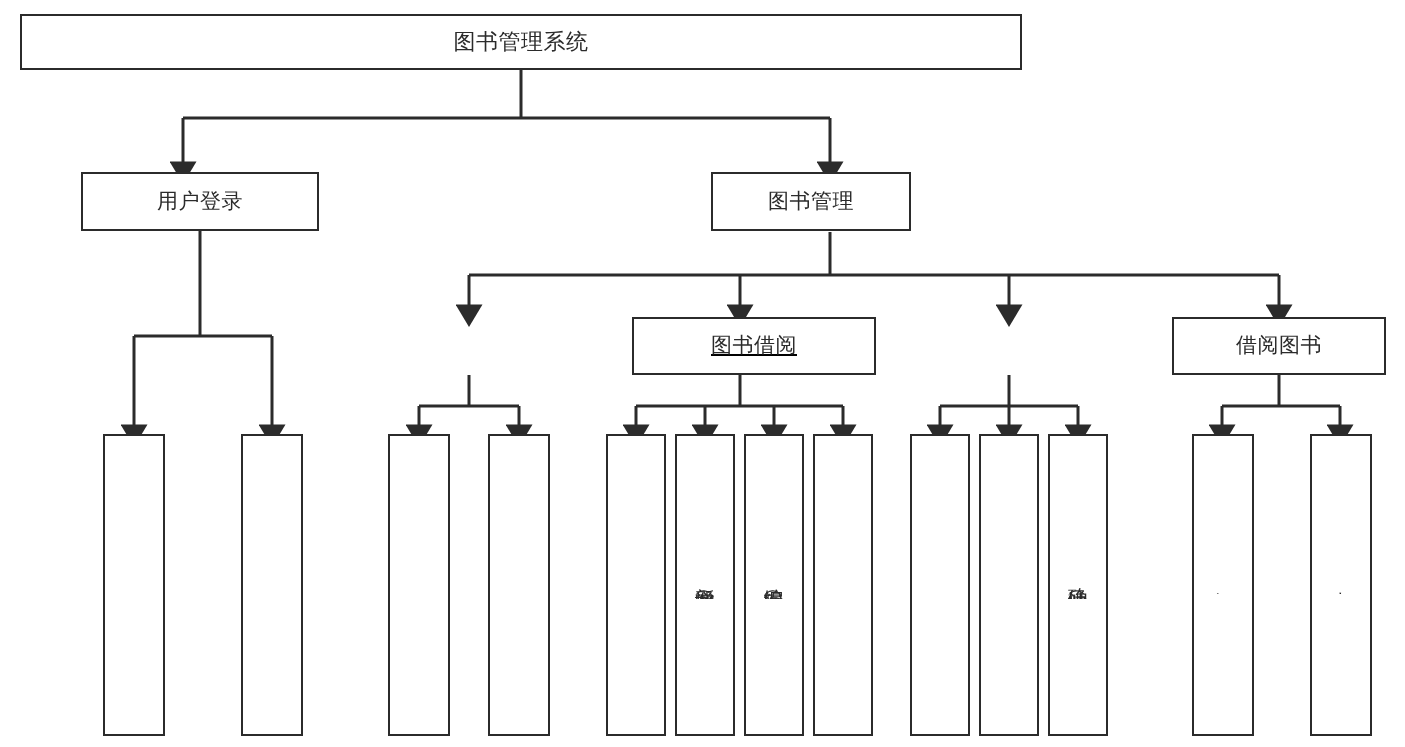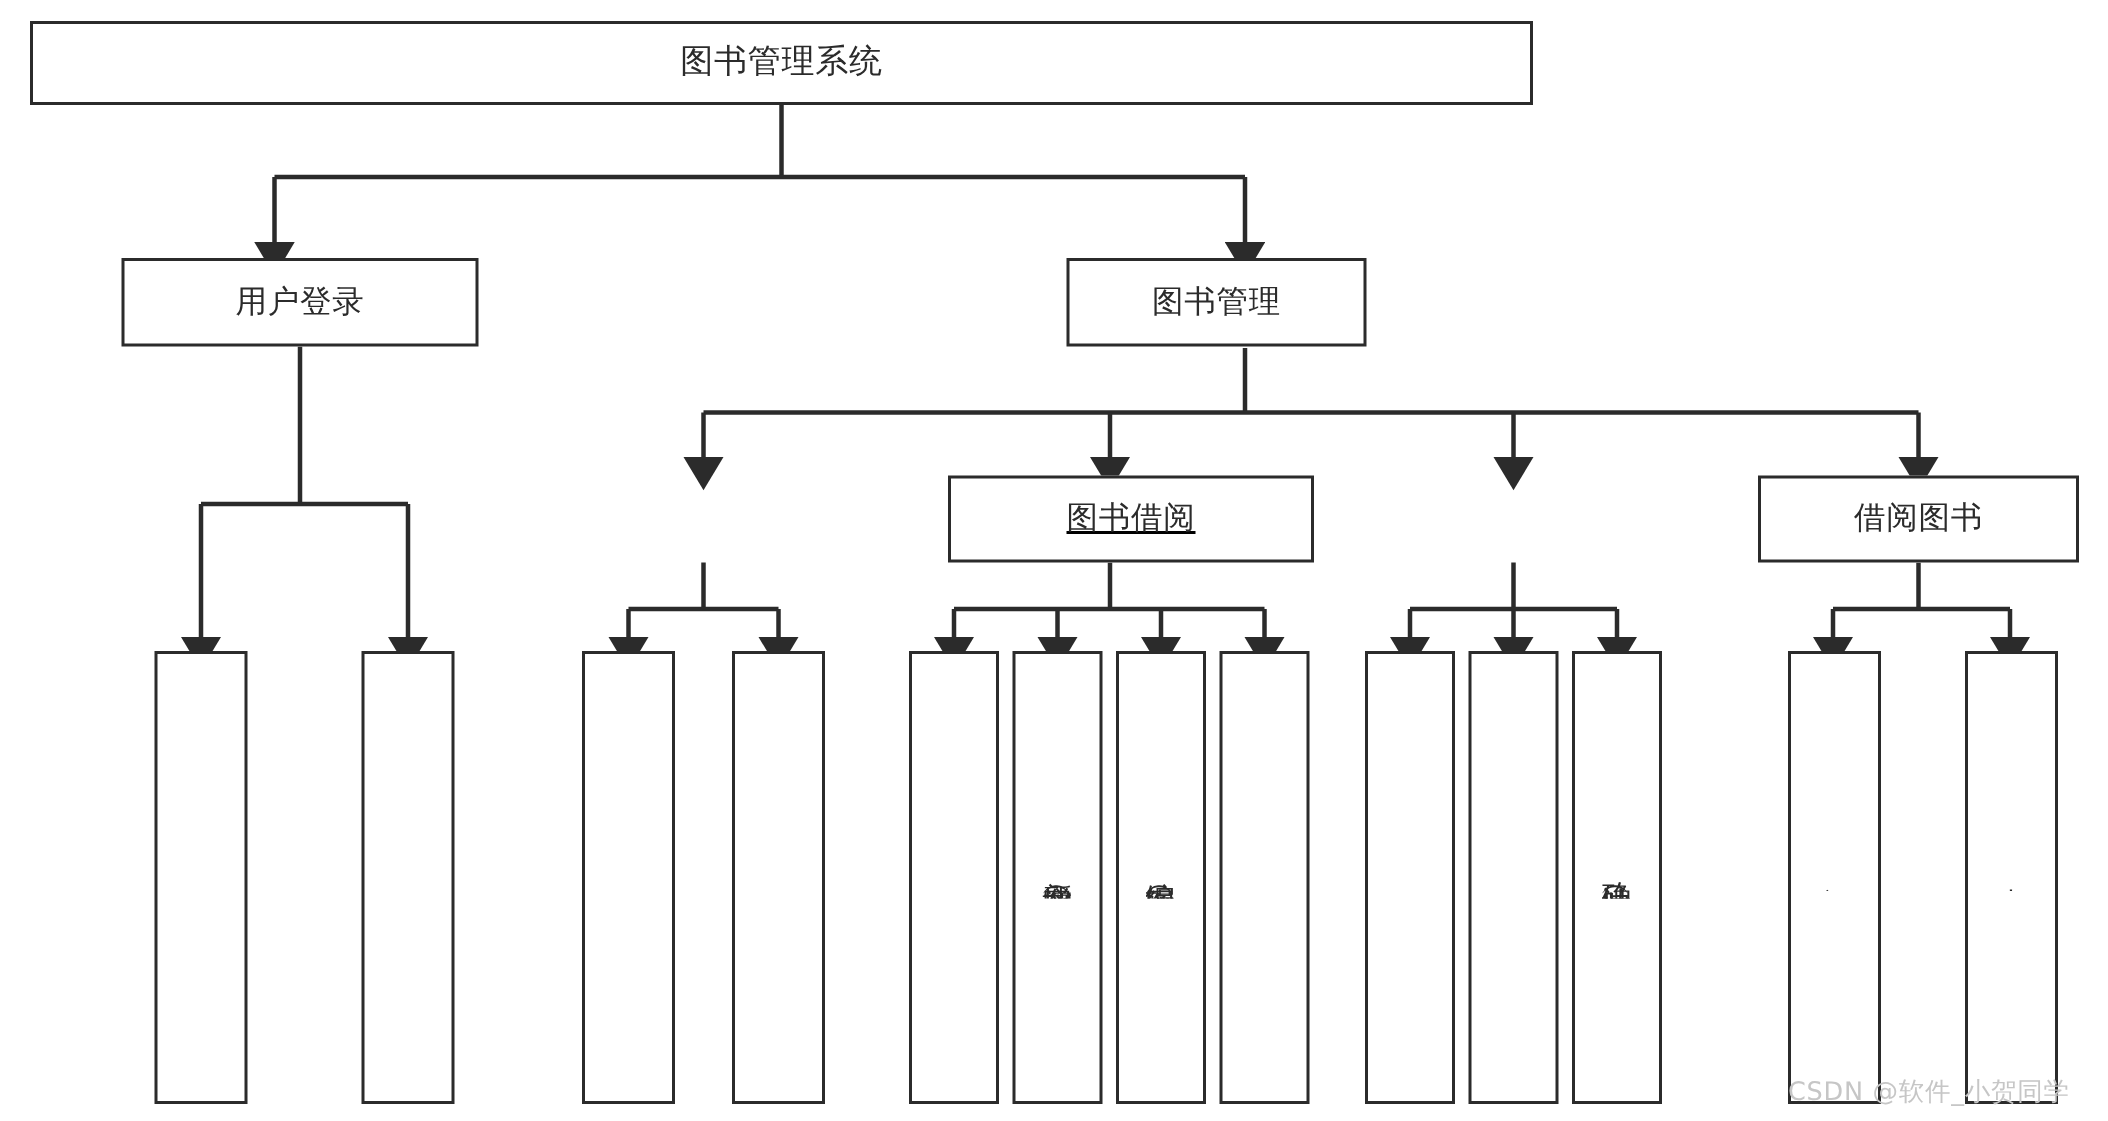--- a/index.html
+++ b/index.html
@@ -186,15 +186,14 @@
     <span class="node-label">确认归还（管理员）</span>
   </div>
 
   <div class="node leaf" style="left:1192px; top:434px; width:62px; height:302px;">
     <span class="node-label">新增借阅记录</span>
   </div>
   <div class="node leaf" style="left:1310px; top:434px; width:62px; height:302px;">
     <span class="node-label">查询借阅记录</span>
   </div>
 
-  <div class="watermark" style="left:1192px; top:716px;">CSDN @软件_小贺同学</div>
 
 </div>
 
 </body></html>

